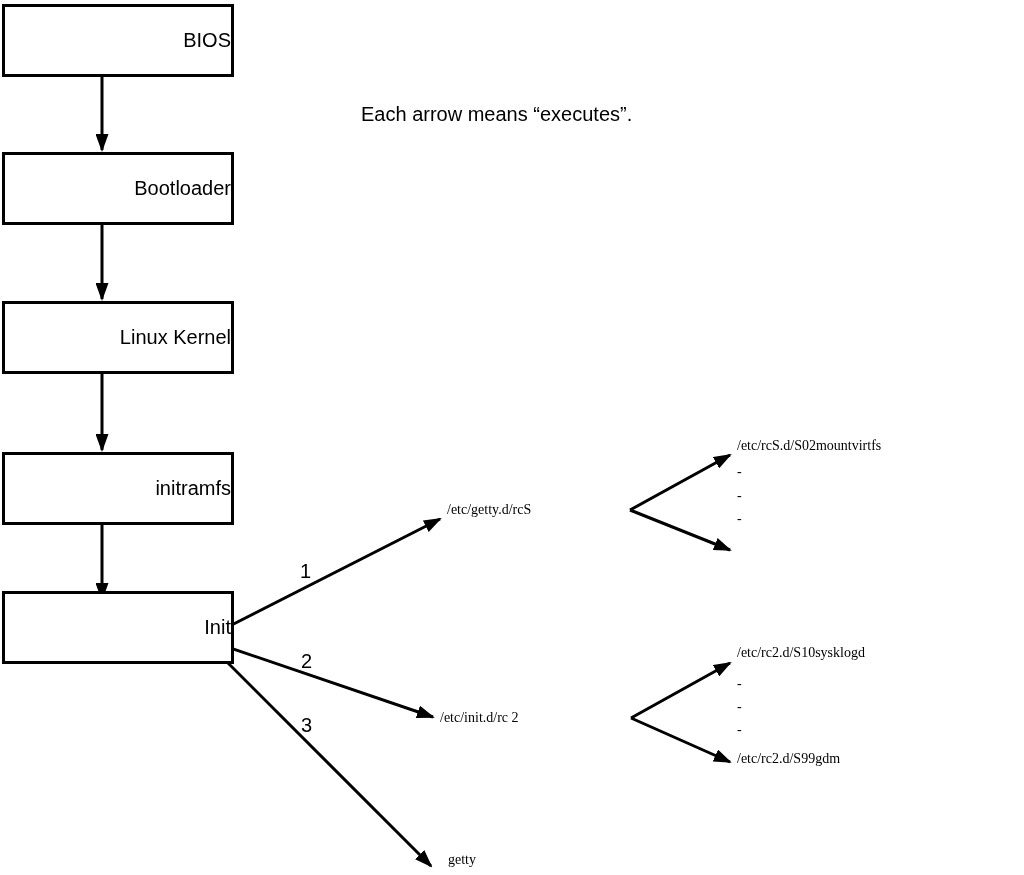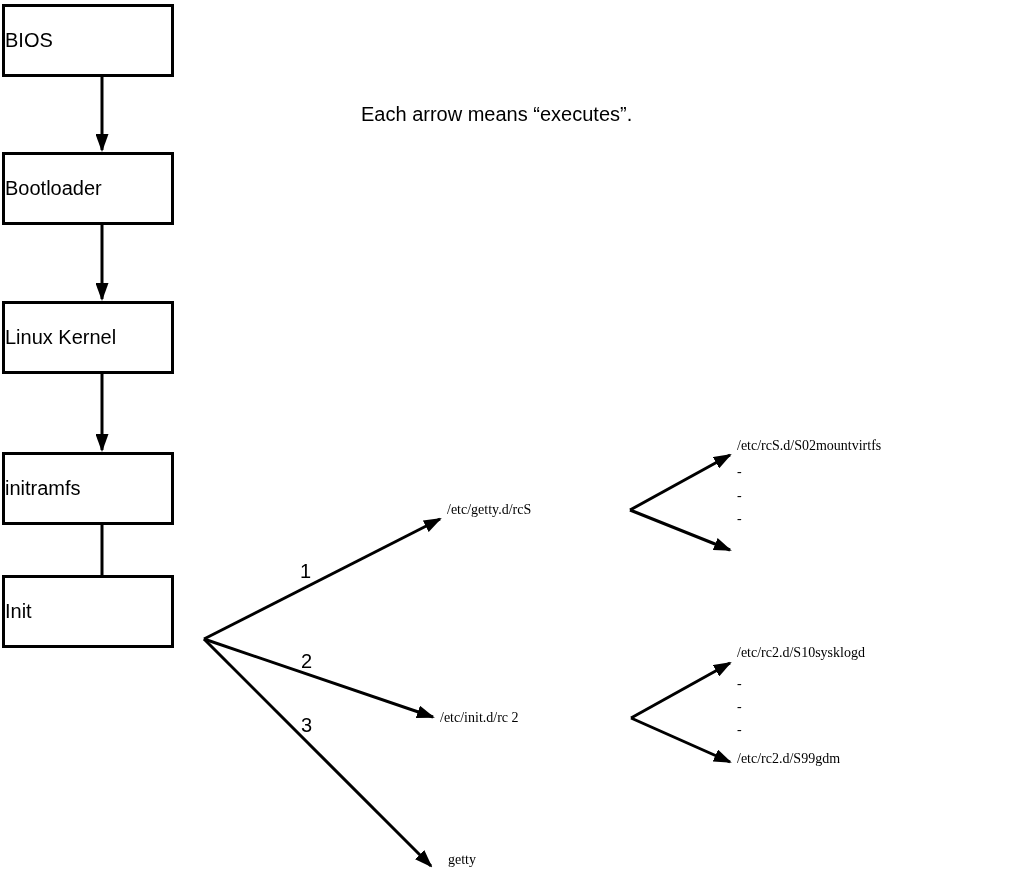--- a/index.html
+++ b/index.html
@@ -19,28 +19,28 @@
   .arrow-layer {
     position: absolute;
     left: 0;
     top: 0;
     width: 1024px;
     height: 875px;
   }
   .node-box {
     position: absolute;
     left: 2px;
-    width: 172px;
+    width: 232px;
     height: 73px;
     box-sizing: border-box;
     border: 3px solid #000000;
     background: #ffffff;
     display: flex;
     align-items: center;
-    justify-content: flex-start;
+    justify-content: flex-end;
     font-size: 20px;
   }
   .caption {
     position: absolute;
     left: 361px;
     top: 103px;
     font-size: 20px;
     white-space: pre;
   }
   .num-label {
@@ -89,21 +89,21 @@
     </div>
   <div class="node-box" style="top:152px">
       <span>Bootloader</span>
     </div>
   <div class="node-box" style="top:301px">
       <span>Linux Kernel</span>
     </div>
   <div class="node-box" style="top:452px">
       <span>initramfs</span>
     </div>
-  <div class="node-box" style="top:575px">
+  <div class="node-box" style="top:591px">
       <span>Init</span>
     </div>
 
   <span class="num-label" style="left:300px; top:561px">1</span>
   <span class="num-label" style="left:301px; top:651px">2</span>
   <span class="num-label" style="left:301px; top:715px">3</span>
 
   <span class="mono" style="left:447px; top:499px">/etc/getty.d/rcS</span>
   <span class="mono" style="left:440px; top:707px">/etc/init.d/rc 2</span>
   <span class="mono" style="left:448px; top:849px">getty</span>

